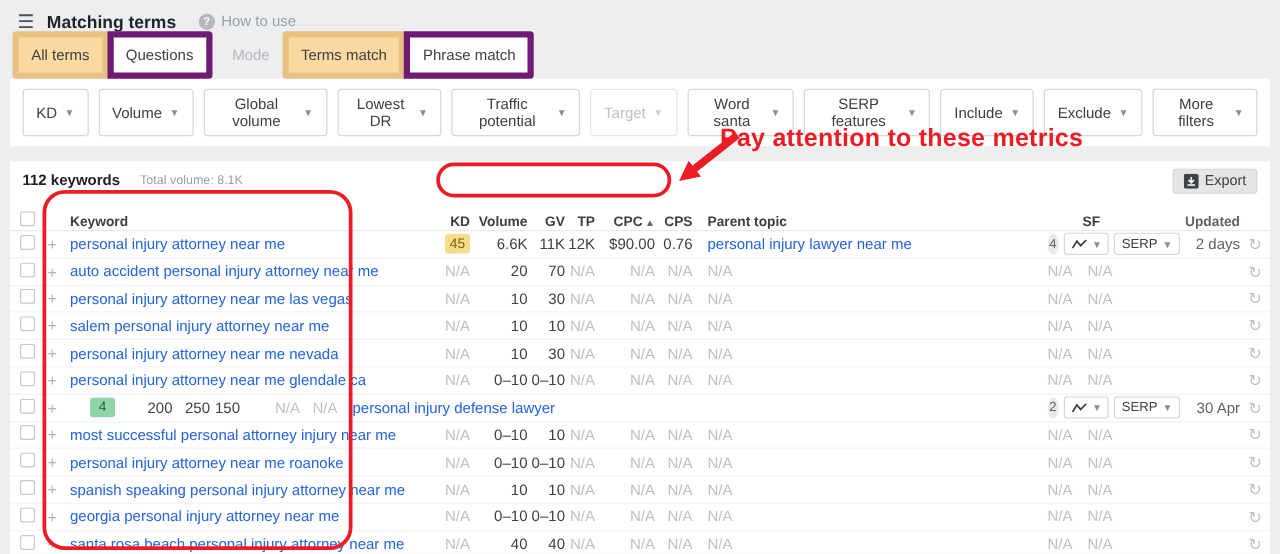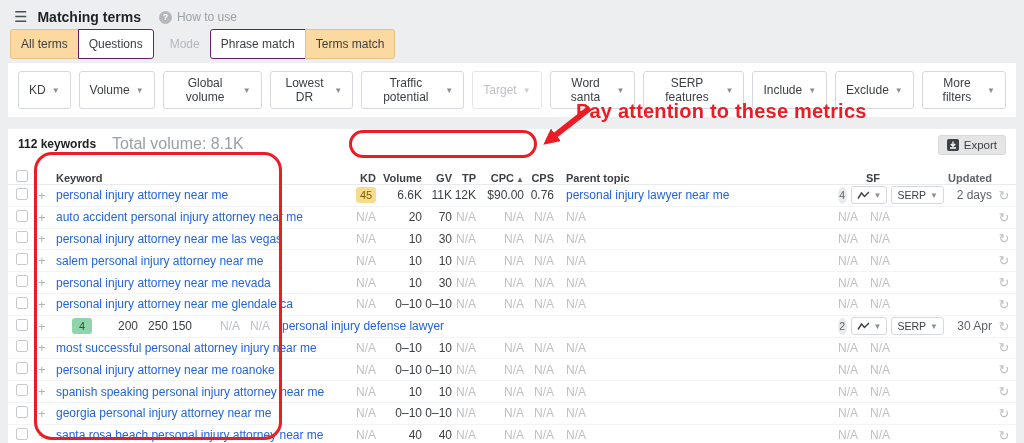--- a/index.html
+++ b/index.html
@@ -11,41 +11,41 @@
   .hamburger { font-size:15px; color:#4a4f55; cursor:pointer; }
   .page-title { font-size:14px; font-weight:bold; color:#1f2328; }
   .help { display:flex; align-items:center; gap:5px; margin-left:8px; }
   .help-q { width:13px; height:13px; border-radius:50%; background:#b4b8bd; color:#fff;
     font-size:9px; font-weight:bold; display:inline-flex; align-items:center; justify-content:center; }
   .help-label { font-size:12px; color:#9aa0a6; }
 
   
   .tabsrow { display:flex; align-items:center; padding-left:10px; margin-top:5px; height:22px; }
   .tabgroup { display:flex; }
-  .tab { font-size:12px; color:#3c4043; background:#fff; border:1px solid #701a75;
+  .tab { font-size:12px; color:#3c4043; background:#fff; border:5px solid #701a75;
     padding:7px 10px; cursor:pointer; margin-left:-1px; }
   .tabgroup .tab:first-child { border-radius:3px 0 0 3px; margin-left:0; }
   .tabgroup .tab:last-child { border-radius:0 3px 3px 0; }
   .tab.active { background:#fbd9a0; border-color:#e8c183; }
   .mode-label { font-size:12px; color:#b4b8bd; margin:0 10px 0 16px; }
 
   
   .filterbar { margin:8px 8px 0 8px; background:#fff; padding:8px 10px; display:flex; gap:8px; }
   .fbtn { display:inline-flex; align-items:center; gap:6px; background:#fff;
     border:1px solid #d5d8dc; border-radius:3px; padding:4px 10px; font-size:12px;
     color:#3c4043; cursor:pointer; font-family:inherit; }
   .fbtn.disabled { color:#bdc1c6; border-color:#e4e7ea; }
   .caret { font-size:8px; color:#8a8f94; }
   .fbtn.disabled .caret { color:#cdd1d5; }
 
   
   .panel { position:relative; margin:12px 8px 0 8px; background:#fff; height:339px; overflow:hidden; }
   .statsrow { height:30px; display:flex; align-items:center; padding:0 10px; }
   .kw-count { font-size:12px; font-weight:bold; color:#202124; }
-  .total-volume { font-size:16px; color:#9aa0a6; margin-left:16px; }
+  .total-volume { font-size:10px; color:#9aa0a6; margin-left:16px; }
   .spacer { flex:1; }
   .export-btn { display:inline-flex; align-items:center; gap:5px; border:1px solid #d5d8dc;
     border-radius:3px; background:#e5e5e5; padding:3px 8px; font-size:11.5px; color:#3c4043;
     cursor:pointer; font-family:inherit; margin-top:2px; }
 
   
   .thead { display:flex; align-items:flex-end; height:26px; border-bottom:1px solid #e8eaed;
     font-size:11px; font-weight:bold; color:#3c4043; }
   .trow { display:flex; align-items:center; height:21.8px; border-bottom:1px solid #f1f3f5; font-size:12px; }
   .c { flex:none; white-space:nowrap; overflow:hidden; }
@@ -100,22 +100,22 @@
   </span>
 </div>
 
 <div class="tabsrow">
   <div class="tabgroup">
     <span class="tab active">All terms</span>
     <span class="tab">Questions</span>
   </div>
   <span class="mode-label">Mode</span>
   <div class="tabgroup">
+    <span class="tab active">Terms match</span>
     <span class="tab">Phrase match</span>
-    <span class="tab active">Terms match</span>
   </div>
 </div>
 
 <div class="filterbar" id="filterbar">
   <button class="fbtn">
     <span class="flabel">KD</span>
     <span class="caret">▼</span>
   </button>
 
   <button class="fbtn">

